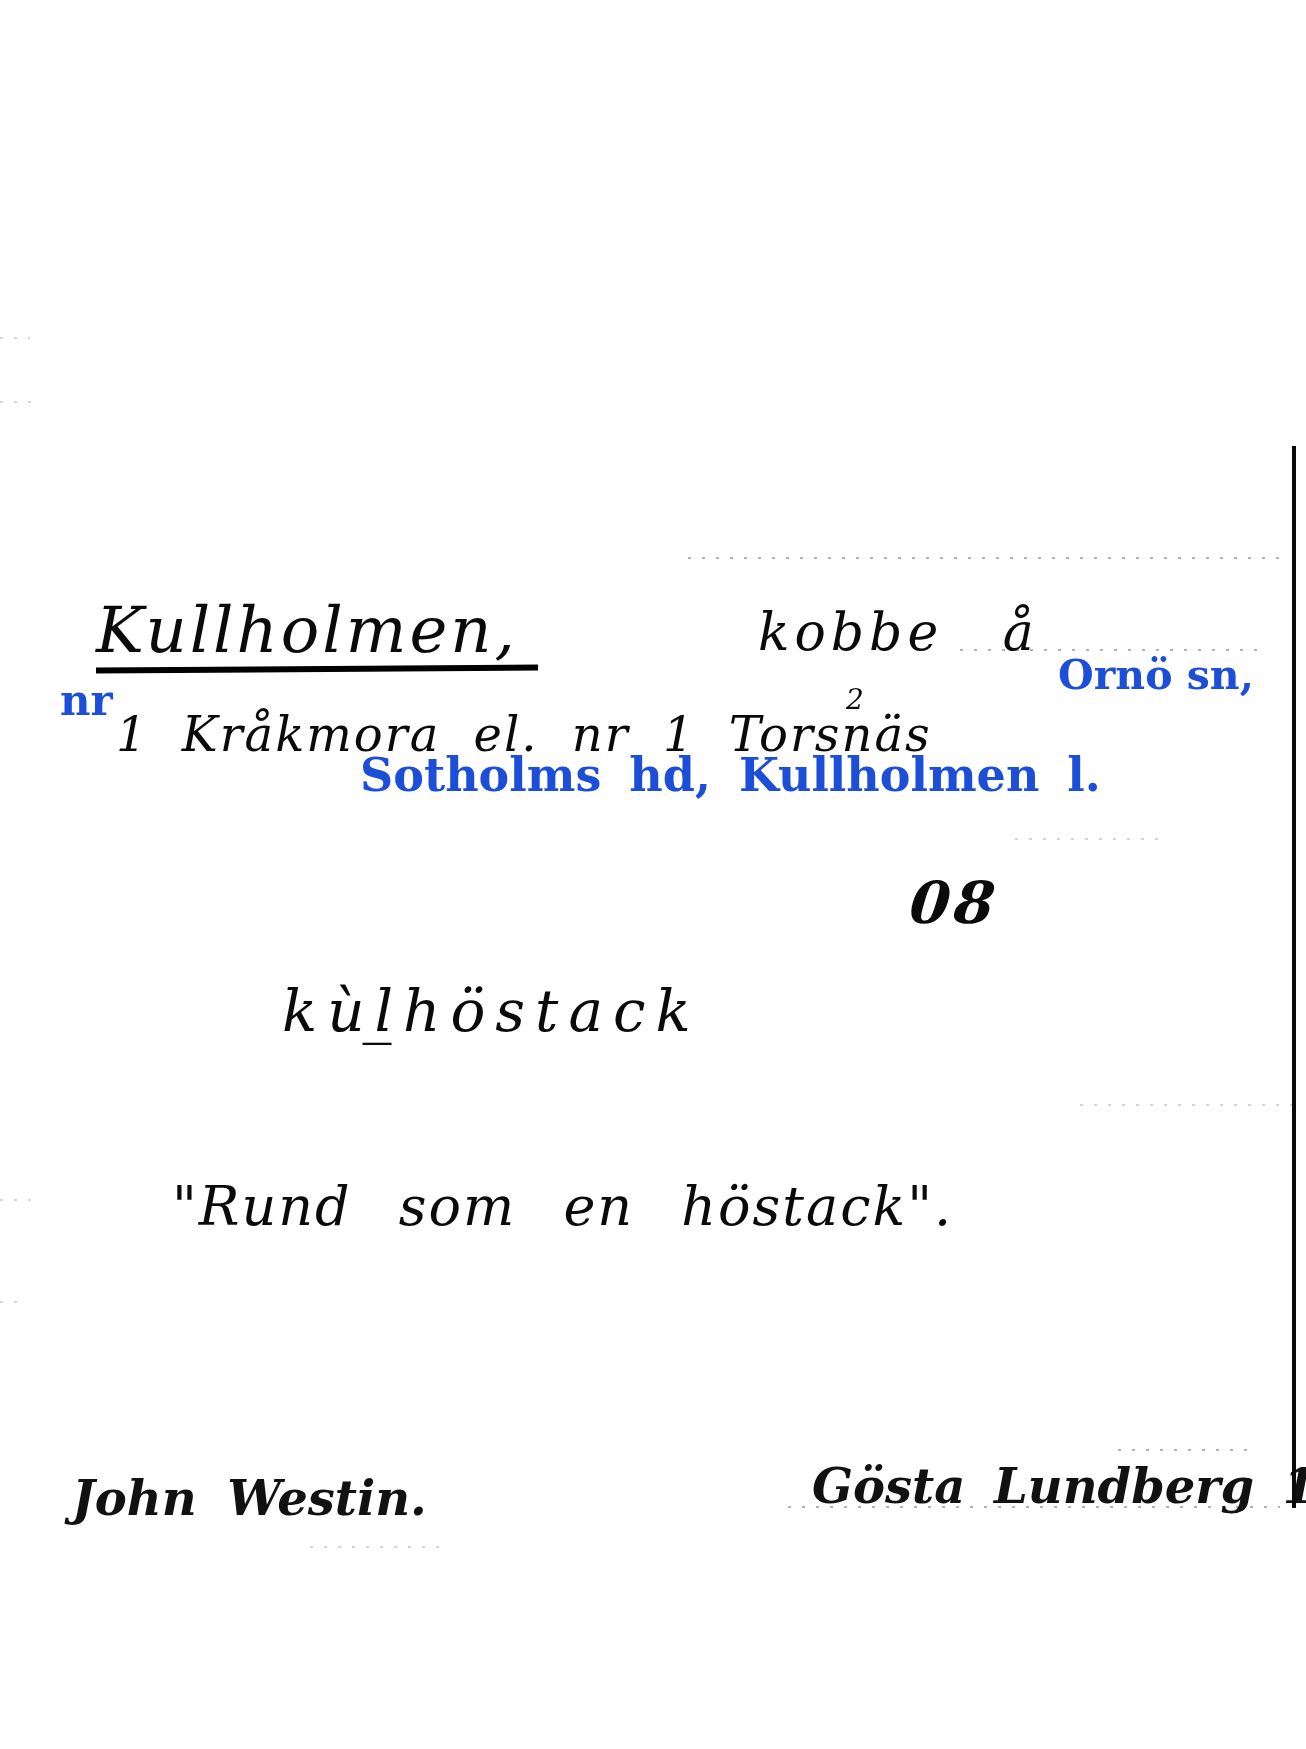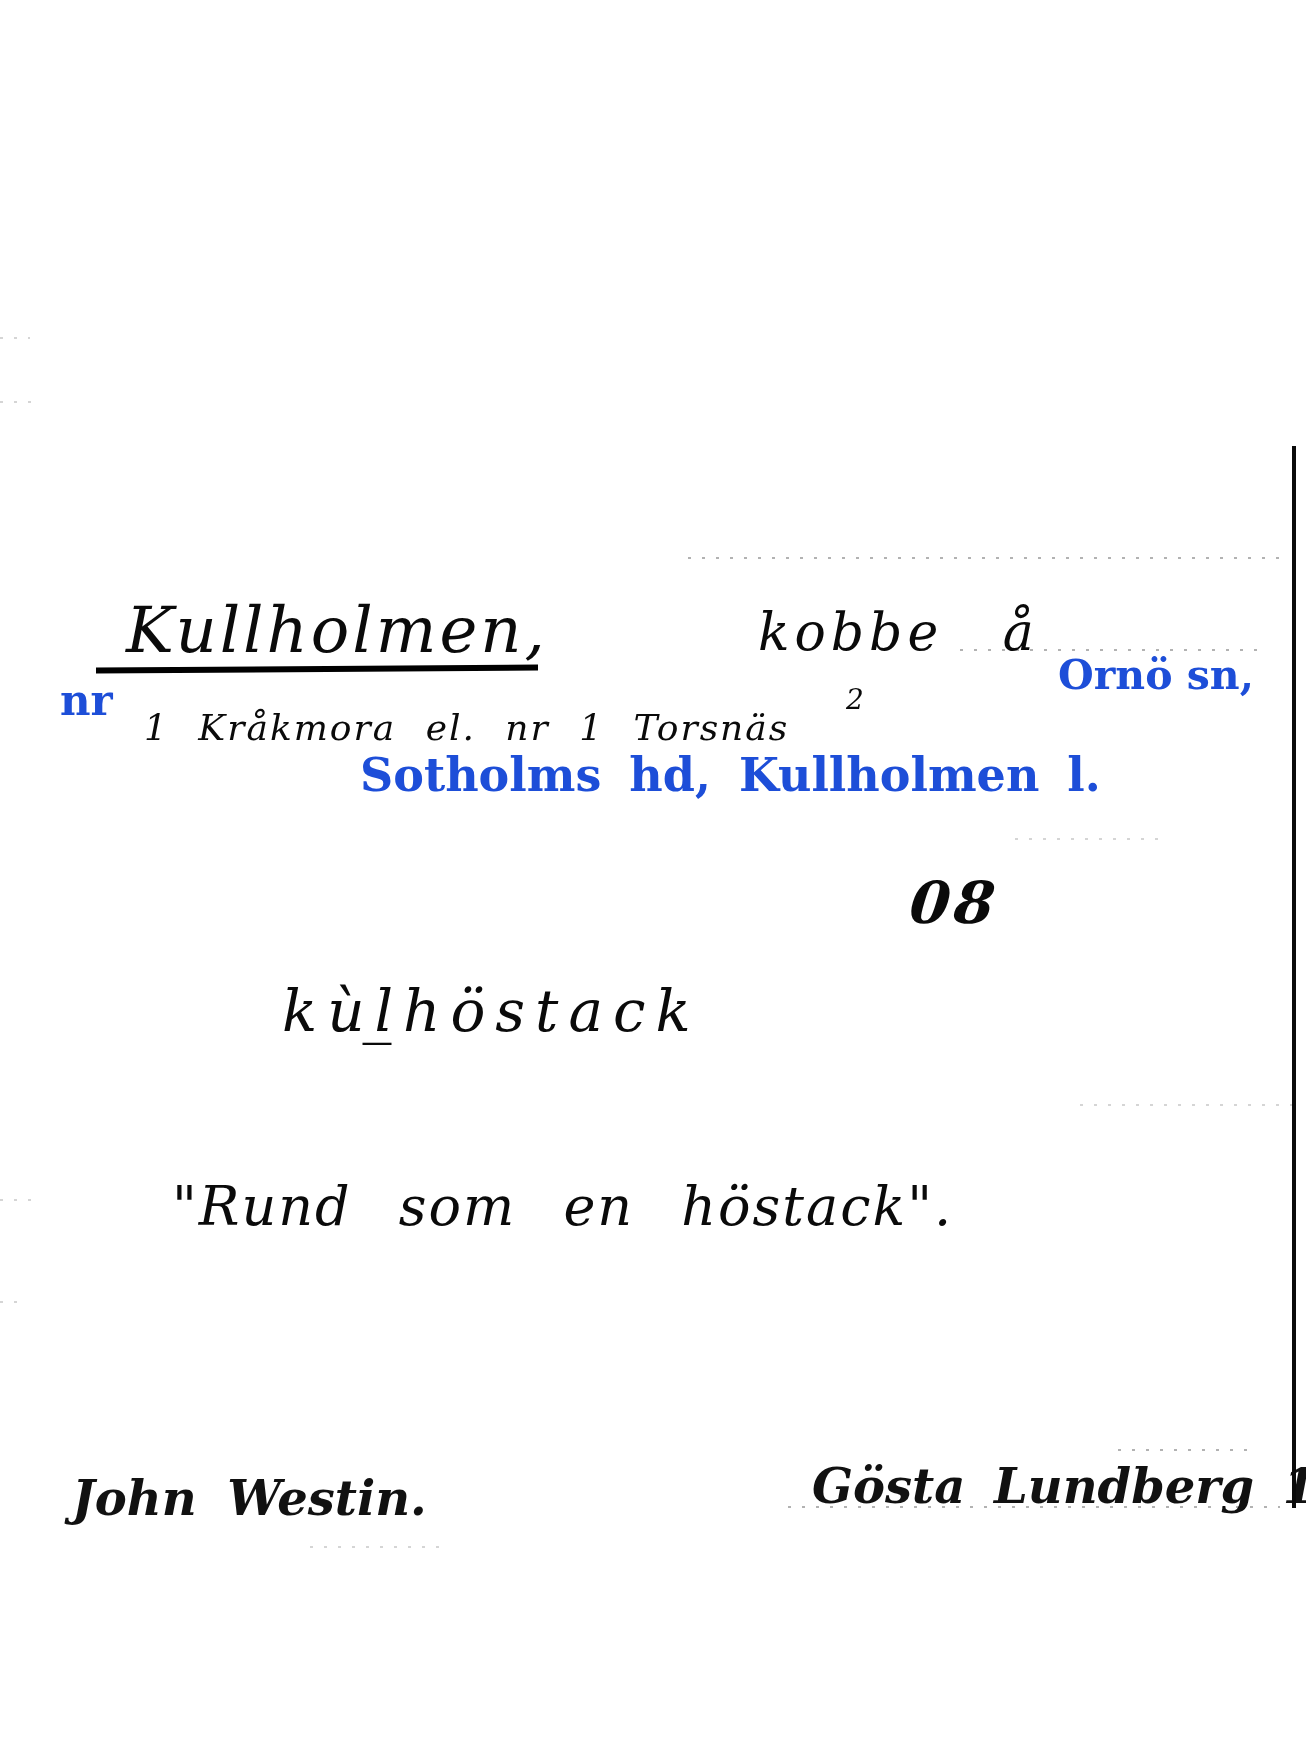--- a/index.html
+++ b/index.html
@@ -44,30 +44,30 @@
     position: absolute;
     height: 2px;
     background: repeating-linear-gradient(to right, rgba(0,0,0,0.55) 0 3px, transparent 3px 14px);
     opacity: 0.55;
   }
   .rule.fainter { opacity: 0.3; }
 </style>
 </head>
 <body>
 
-<span class="abs hand" style="left:96px; top:598px; font-size:64px; letter-spacing:3px;margin-left:30px;">Kullholmen,</span>
+<span class="abs hand" style="left:96px; top:598px; font-size:64px; letter-spacing:3px;">Kullholmen,</span>
 <div class="title-underline" style="left:96px; top:666px; width:442px; height:6px;"></div>
 
 <span class="abs hand" style="left:758px; top:606px; font-size:52px; letter-spacing:5px; word-spacing:38px;">kobbe å</span>
 
 <span class="abs typed" style="left:1058px; top:655px; font-size:41px;">Ornö sn,</span>
 
 <span class="abs typed" style="left:60px; top:680px; font-size:42px;">nr</span>
 
-<span class="abs hand" style="left:116px; top:710px; font-size:36px; letter-spacing:2px; word-spacing:16px;margin-left:28px;">1 Kråkmora el. nr 1 Torsnäs</span>
+<span class="abs hand" style="left:116px; top:710px; font-size:48px; letter-spacing:2px; word-spacing:16px;">1 Kråkmora el. nr 1 Torsnäs</span>
 <span class="abs hand" style="left:846px; top:686px; font-size:28px;">2</span>
 
 <span class="abs typed" style="left:360px; top:752px; font-size:46px; word-spacing:12px;">Sotholms hd, Kullholmen l.</span>
 
 <span class="abs hand" style="left:910px; top:874px; font-size:58px; font-weight:bold; letter-spacing:4px; transform:skewX(-6deg);">08</span>
 
 <span class="abs hand" style="left:282px; top:982px; font-size:58px; letter-spacing:10px;">kùl̲höstack</span>
 
 <span class="abs hand" style="left:172px; top:1180px; font-size:54px; letter-spacing:2px; word-spacing:28px;">"Rund som en höstack".</span>
 

